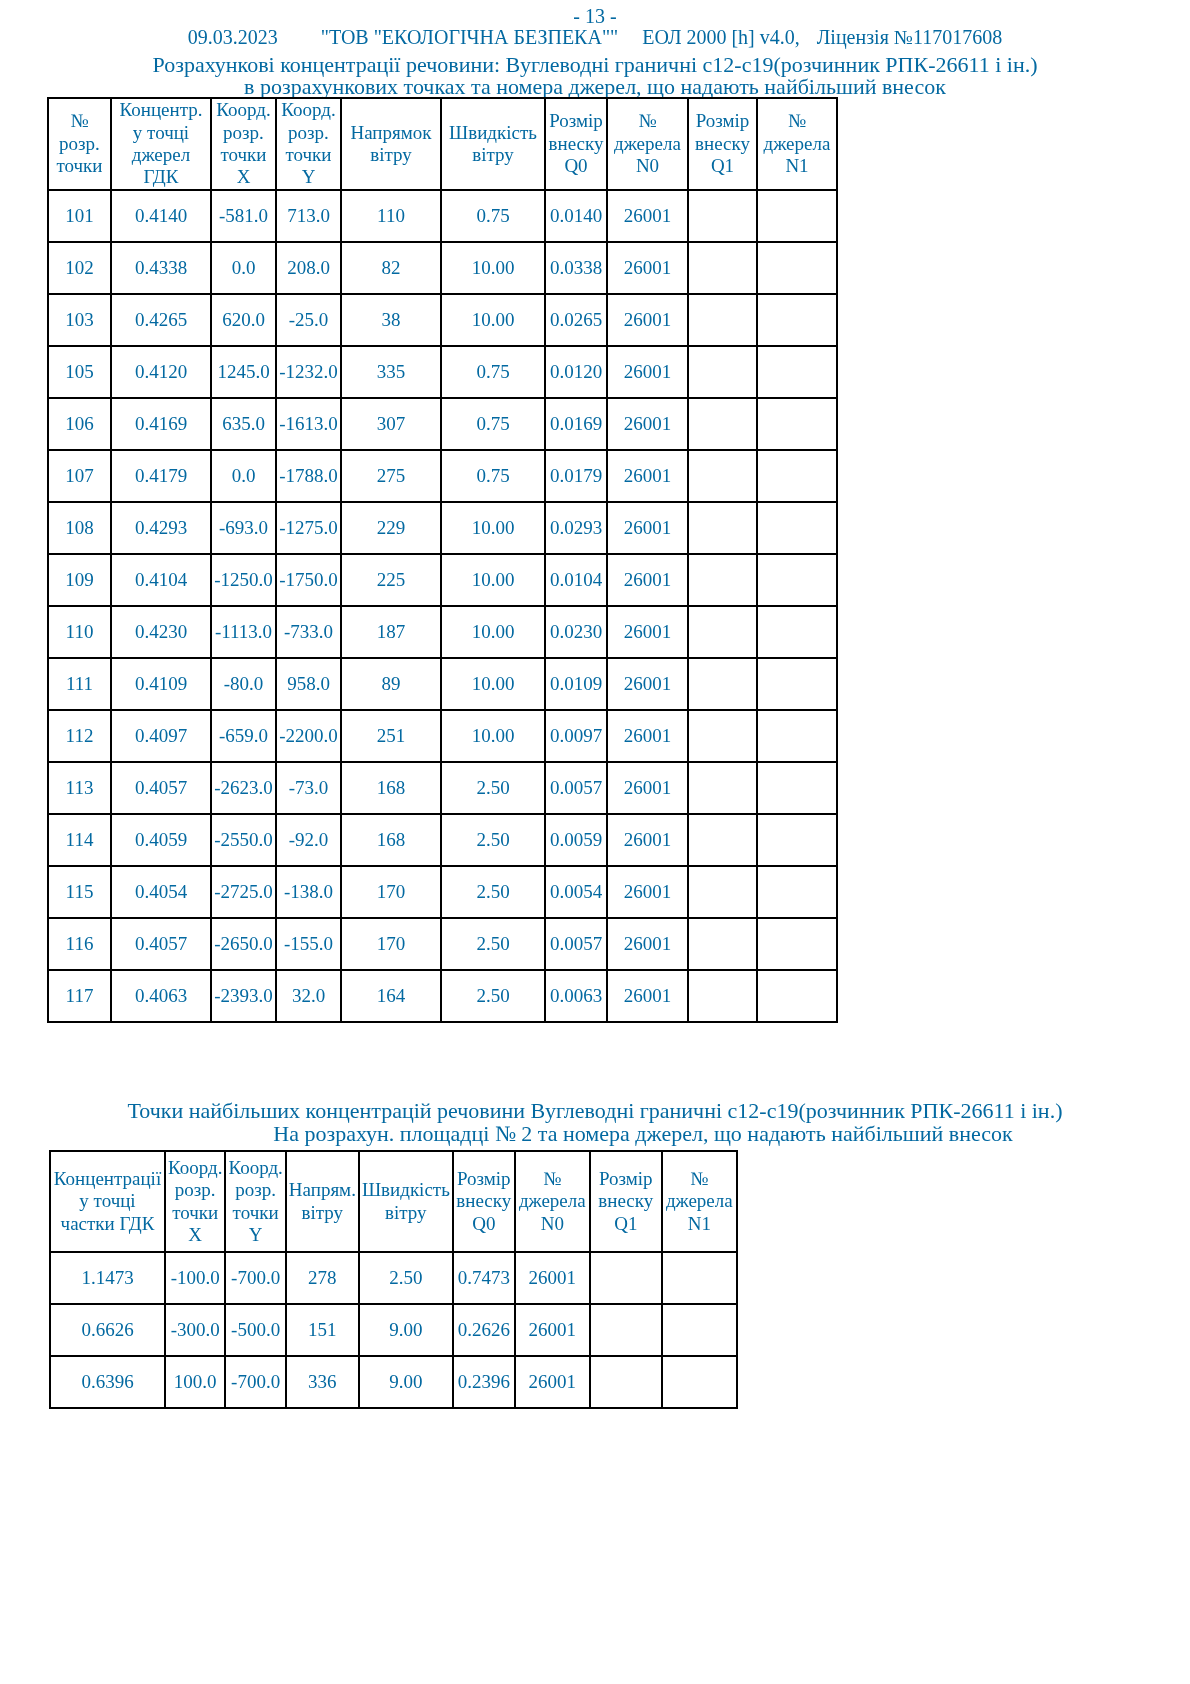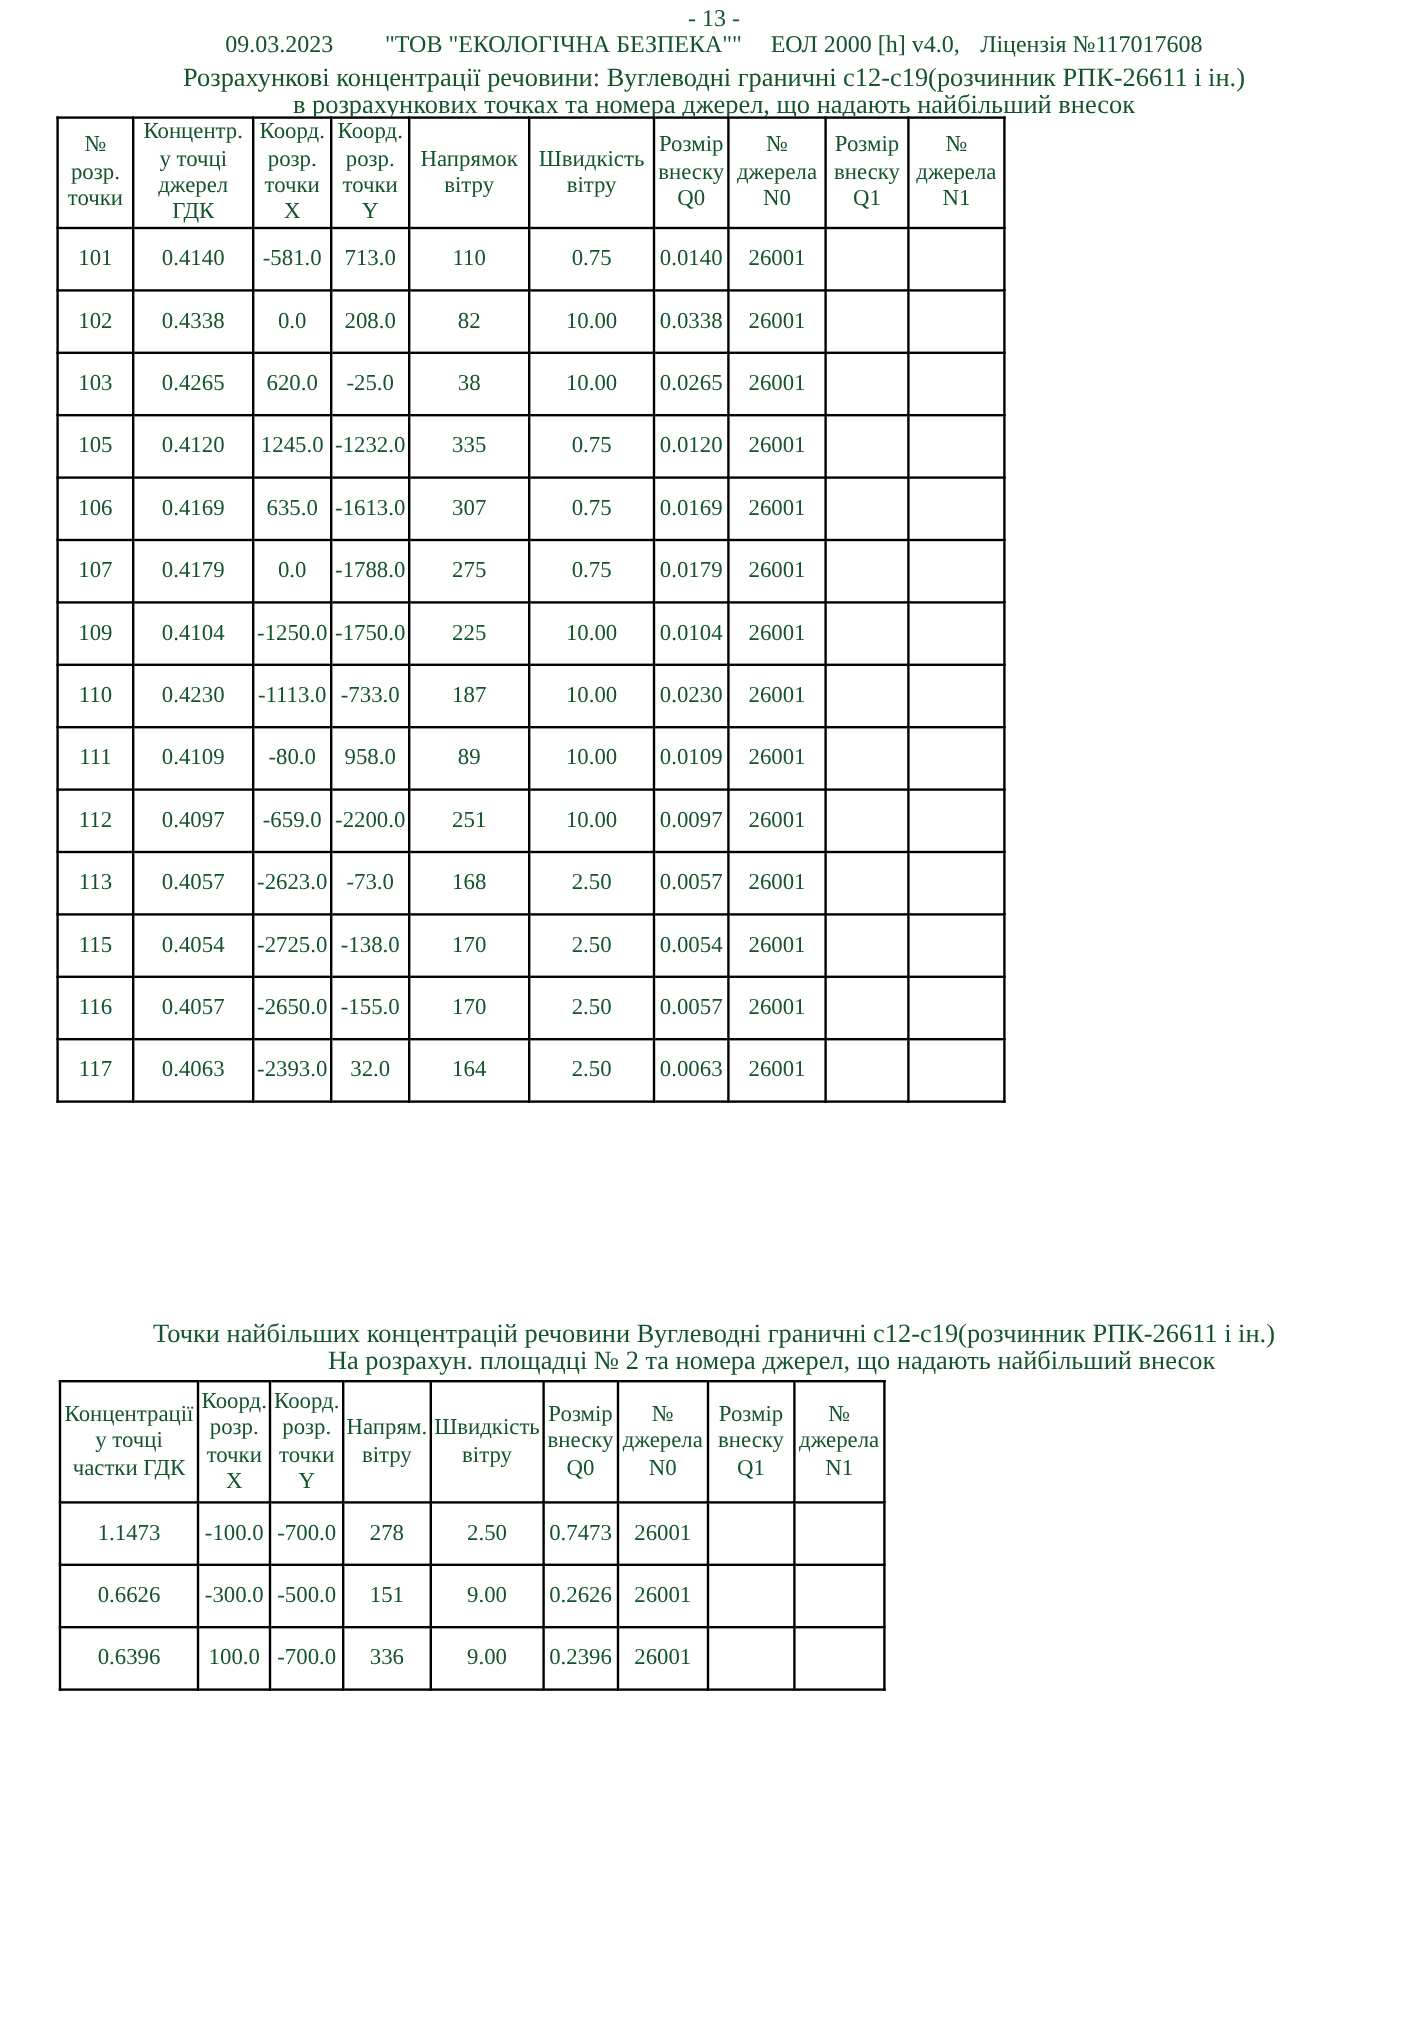--- a/index.html
+++ b/index.html
@@ -1,21 +1,21 @@
 <!DOCTYPE html>
 <html><head>
 <meta charset="utf-8">
 <style>
   html, body { margin: 0; padding: 0; background: #ffffff; }
   .page {
     position: relative;
     width: 1190px;
     height: 1684px;
     background: #ffffff;
-    color: #14532d;
+    color: #0369a1;
     font-family: "Liberation Serif", "DejaVu Serif", serif;
     overflow: hidden;
   }
   .centerline {
     position: absolute;
     left: 0;
     width: 100%;
     text-align: center;
     white-space: nowrap;
   }
@@ -184,20 +184,32 @@
           <td>0.0</td>
           <td>-1788.0</td>
           <td>275</td>
           <td>0.75</td>
           <td>0.0179</td>
           <td>26001</td>
           <td></td>
           <td></td>
         </tr>
         <tr>
+          <td>108</td>
+          <td>0.4293</td>
+          <td>-693.0</td>
+          <td>-1275.0</td>
+          <td>229</td>
+          <td>10.00</td>
+          <td>0.0293</td>
+          <td>26001</td>
+          <td></td>
+          <td></td>
+        </tr>
+        <tr>
           <td>109</td>
           <td>0.4104</td>
           <td>-1250.0</td>
           <td>-1750.0</td>
           <td>225</td>
           <td>10.00</td>
           <td>0.0104</td>
           <td>26001</td>
           <td></td>
           <td></td>
@@ -239,20 +251,32 @@
           <td></td>
         </tr>
         <tr>
           <td>113</td>
           <td>0.4057</td>
           <td>-2623.0</td>
           <td>-73.0</td>
           <td>168</td>
           <td>2.50</td>
           <td>0.0057</td>
+          <td>26001</td>
+          <td></td>
+          <td></td>
+        </tr>
+        <tr>
+          <td>114</td>
+          <td>0.4059</td>
+          <td>-2550.0</td>
+          <td>-92.0</td>
+          <td>168</td>
+          <td>2.50</td>
+          <td>0.0059</td>
           <td>26001</td>
           <td></td>
           <td></td>
         </tr>
         <tr>
           <td>115</td>
           <td>0.4054</td>
           <td>-2725.0</td>
           <td>-138.0</td>
           <td>170</td>

